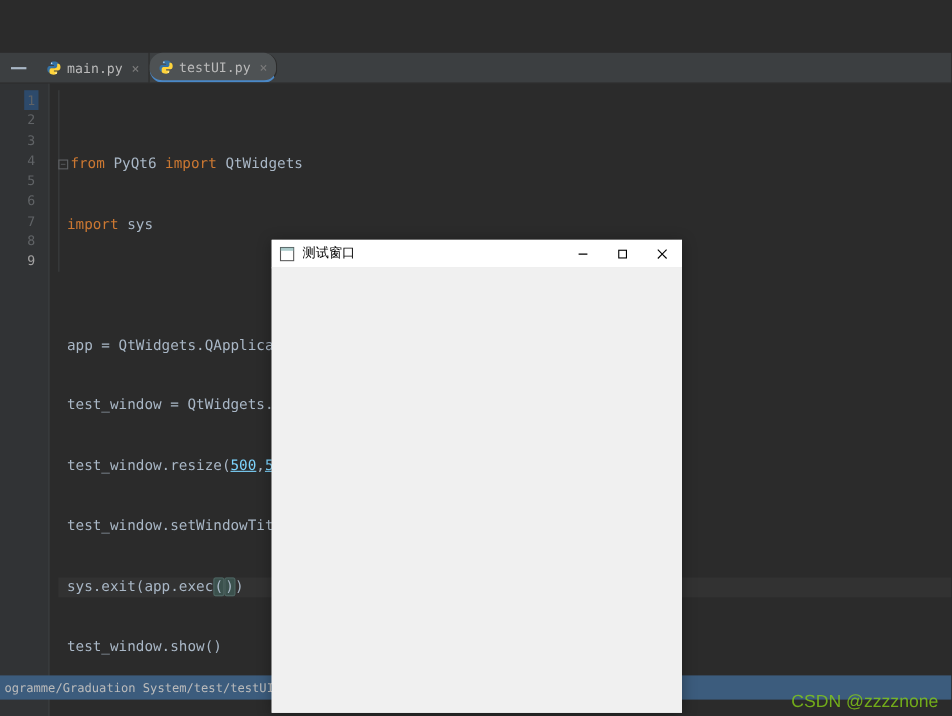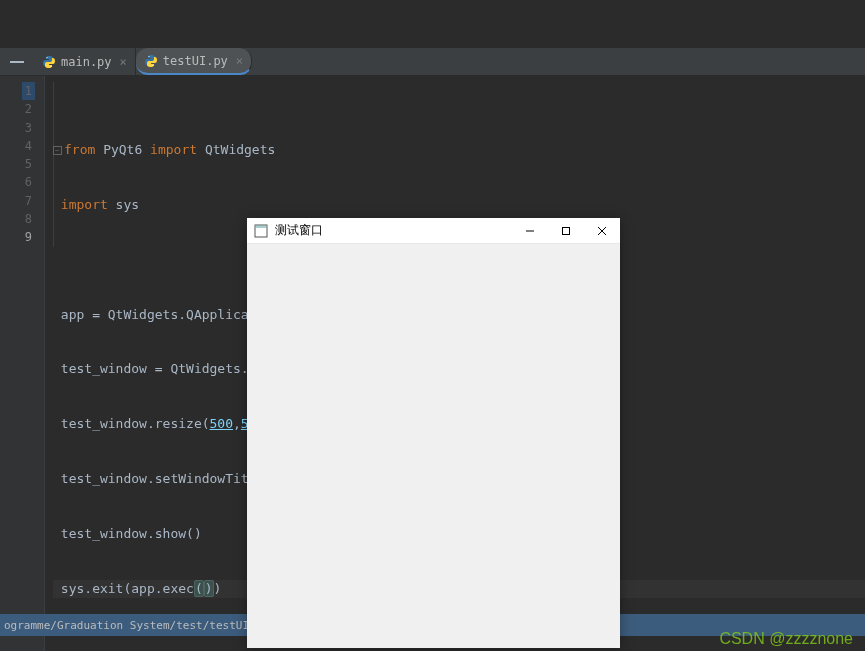--- a/index.html
+++ b/index.html
@@ -230,22 +230,22 @@
   </div>
   <div class="code">
     <div class="indent-guide"></div>
     <div class="code-line"><span class="fold-indicator">−</span><span class="kw">from</span><span> PyQt6 </span><span class="kw">import</span><span> QtWidgets</span></div>
     <div class="code-line"> <span class="kw">import</span><span> sys</span></div>
     <div class="code-line"></div>
     <div class="code-line"> <span>app = QtWidgets.QApplication(sys.argv)</span></div>
     <div class="code-line"> <span>test_window = QtWidgets.QWidget()</span></div>
     <div class="code-line"> <span>test_window.resize(</span><span class="num">500</span><span>,</span><span class="num">500</span><span>)</span></div>
     <div class="code-line"> <span>test_window.setWindowTitle(</span><span class="str">"测试窗口"</span><span>)</span></div>
+    <div class="code-line highlighted"> <span>sys.exit(app.exec</span><span class="paren-highlight">(</span><span class="paren-highlight">)</span><span>)</span></div>
     <div class="code-line"> <span>test_window.show()</span></div>
-    <div class="code-line highlighted"> <span>sys.exit(app.exec</span><span class="paren-highlight">(</span><span class="paren-highlight">)</span><span>)</span></div>
   </div>
 </div>
 
 <div class="status-bar">
   <span>ogramme/Graduation System/test/testUI.</span>
 </div>
 
 <div class="pyqt-window">
   <div class="pyqt-titlebar">
     <span class="pyqt-icon">

